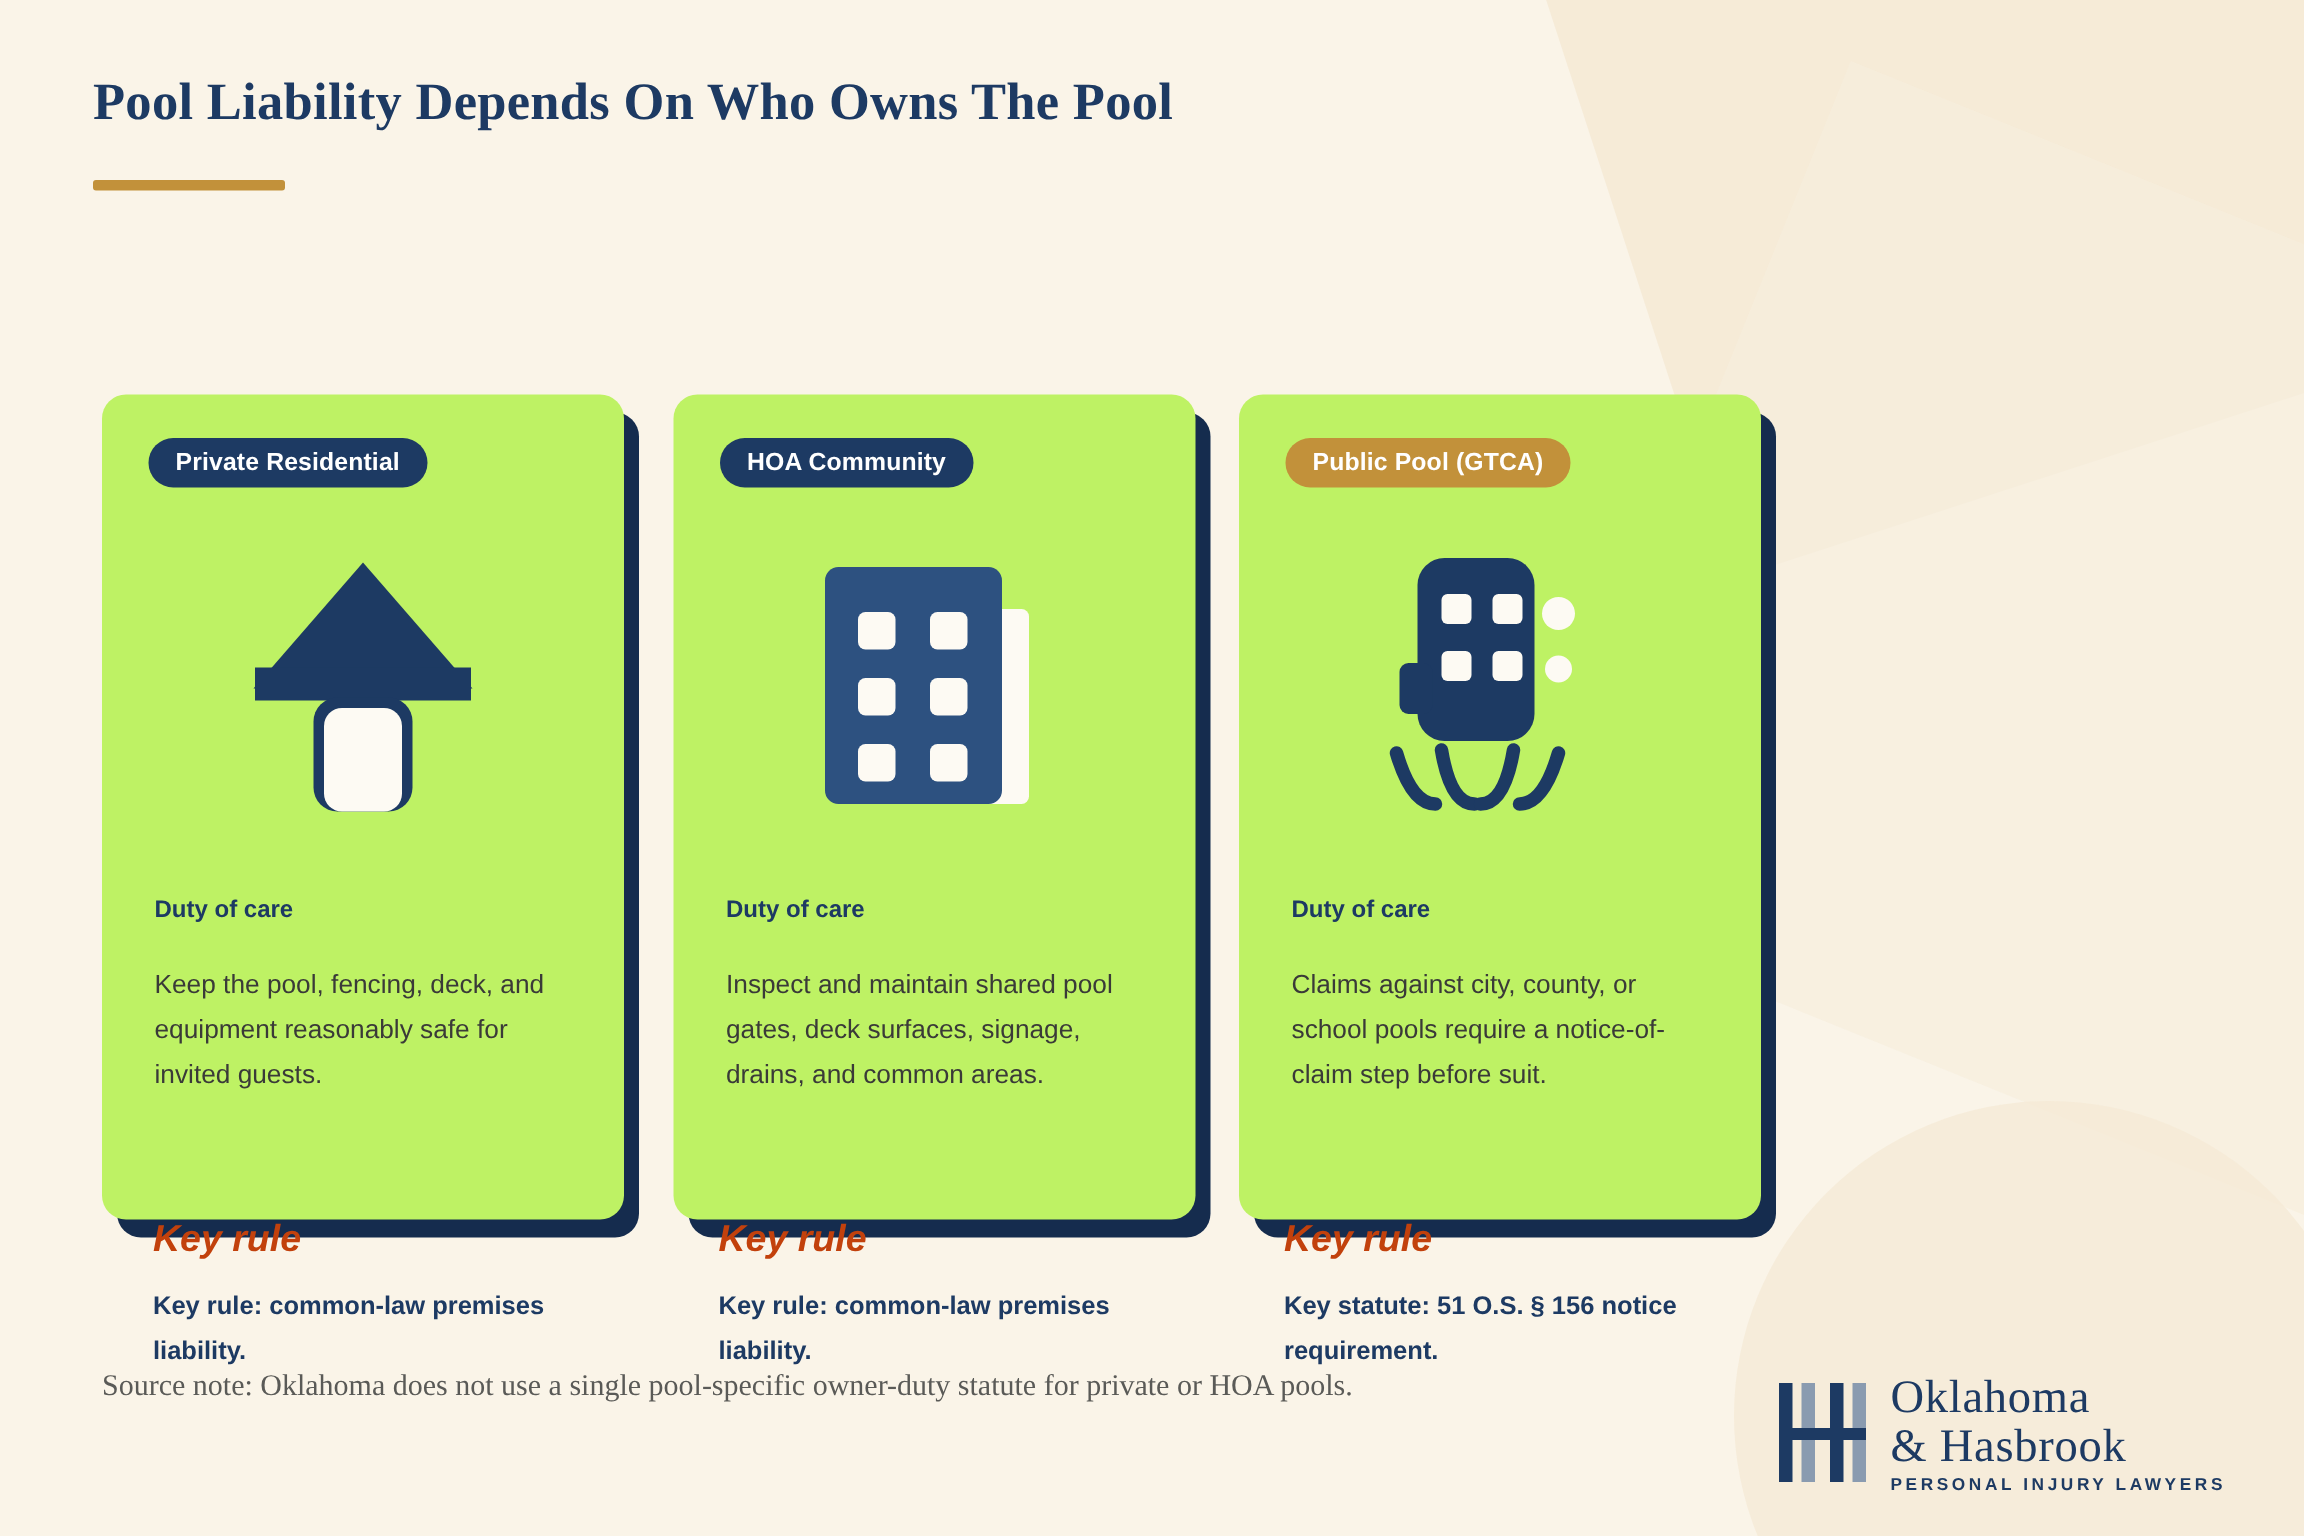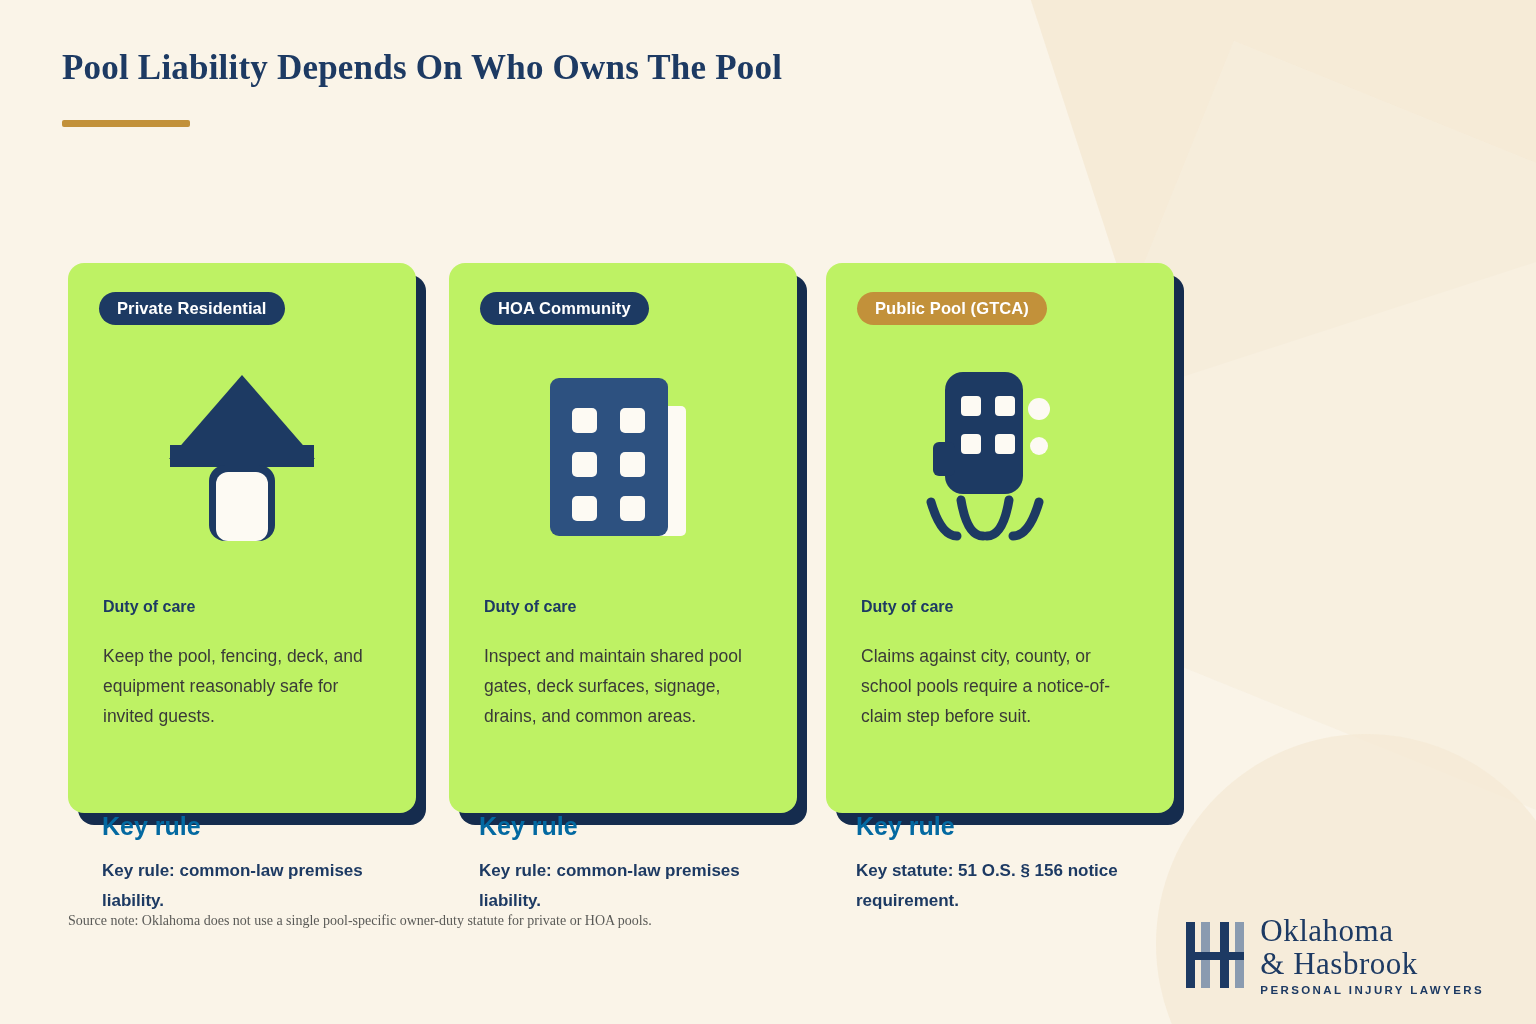--- a/index.html
+++ b/index.html
@@ -120,41 +120,42 @@
     width: 285px;
     font-size: 17.5px;
     line-height: 30px;
     color: #3a3a38;
   }
 
   .keyrule-head {
     position: absolute;
     font-size: 25px;
     font-weight: bold;
-    color: #0369a1;
+    color: #c2410c;
+    font-style: italic;
   }
   .keyrule-body {
     position: absolute;
     width: 290px;
     font-size: 17px;
     line-height: 30px;
     font-weight: bold;
     color: #1d3a63;
   }
   .kr1-head { left: 102px; top: 812px; }
   .kr1-body { left: 102px; top: 856px; }
   .kr2-head { left: 479px; top: 812px; }
   .kr2-body { left: 479px; top: 856px; }
   .kr3-head { left: 856px; top: 812px; }
   .kr3-body { left: 856px; top: 856px; }
 
   .source-note {
     position: absolute;
     left: 68px; top: 913px;
-    font-size: 14px;
+    font-size: 20px;
     color: #5a5a57;
     font-family: "Liberation Serif", serif;
   }
 
   
   .logo {
     position: absolute;
     right: 52px; bottom: 28px;
     display: flex; align-items: center;
     gap: 14px;

